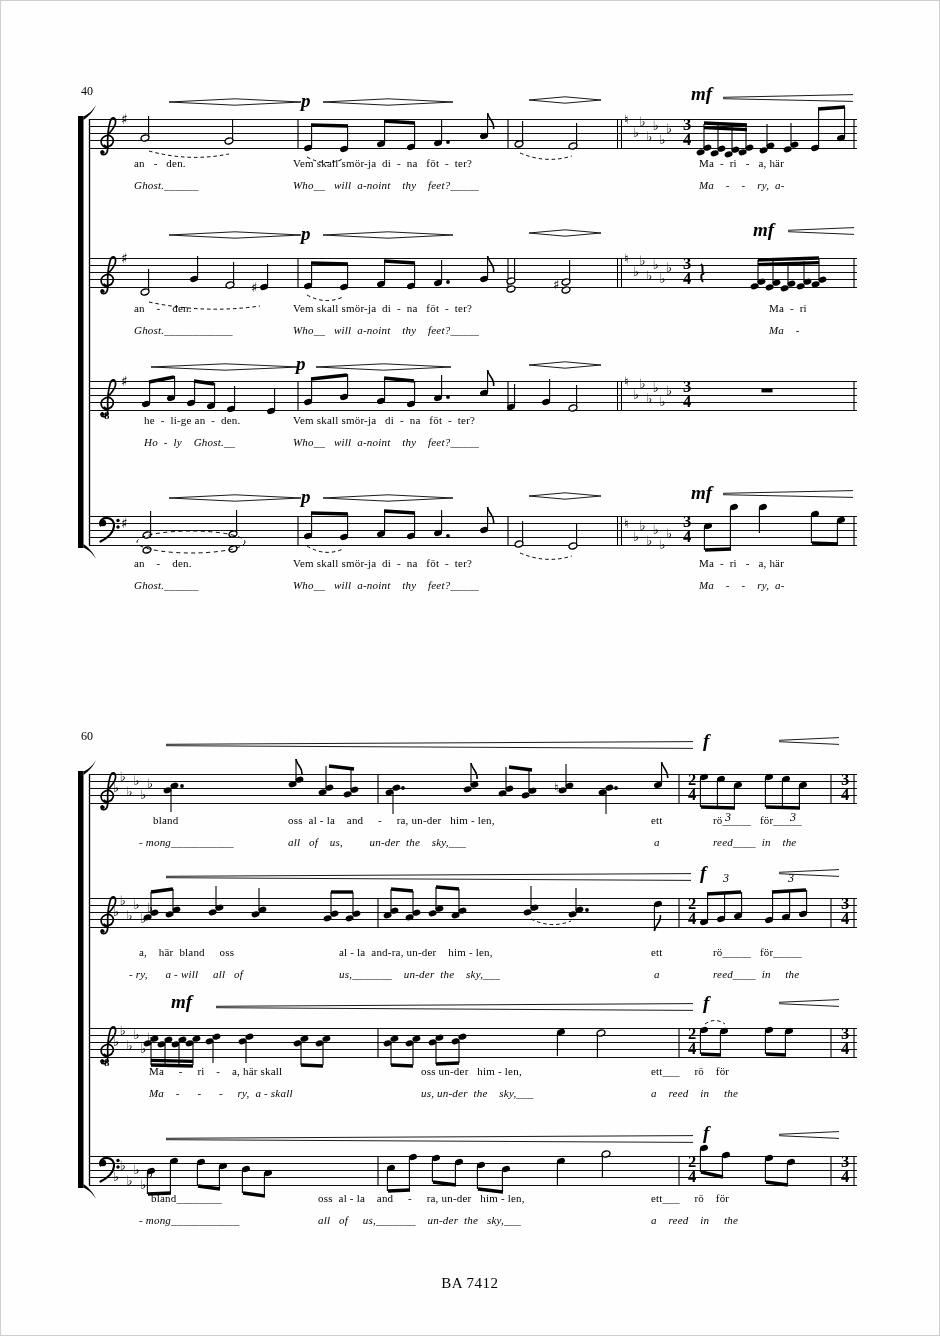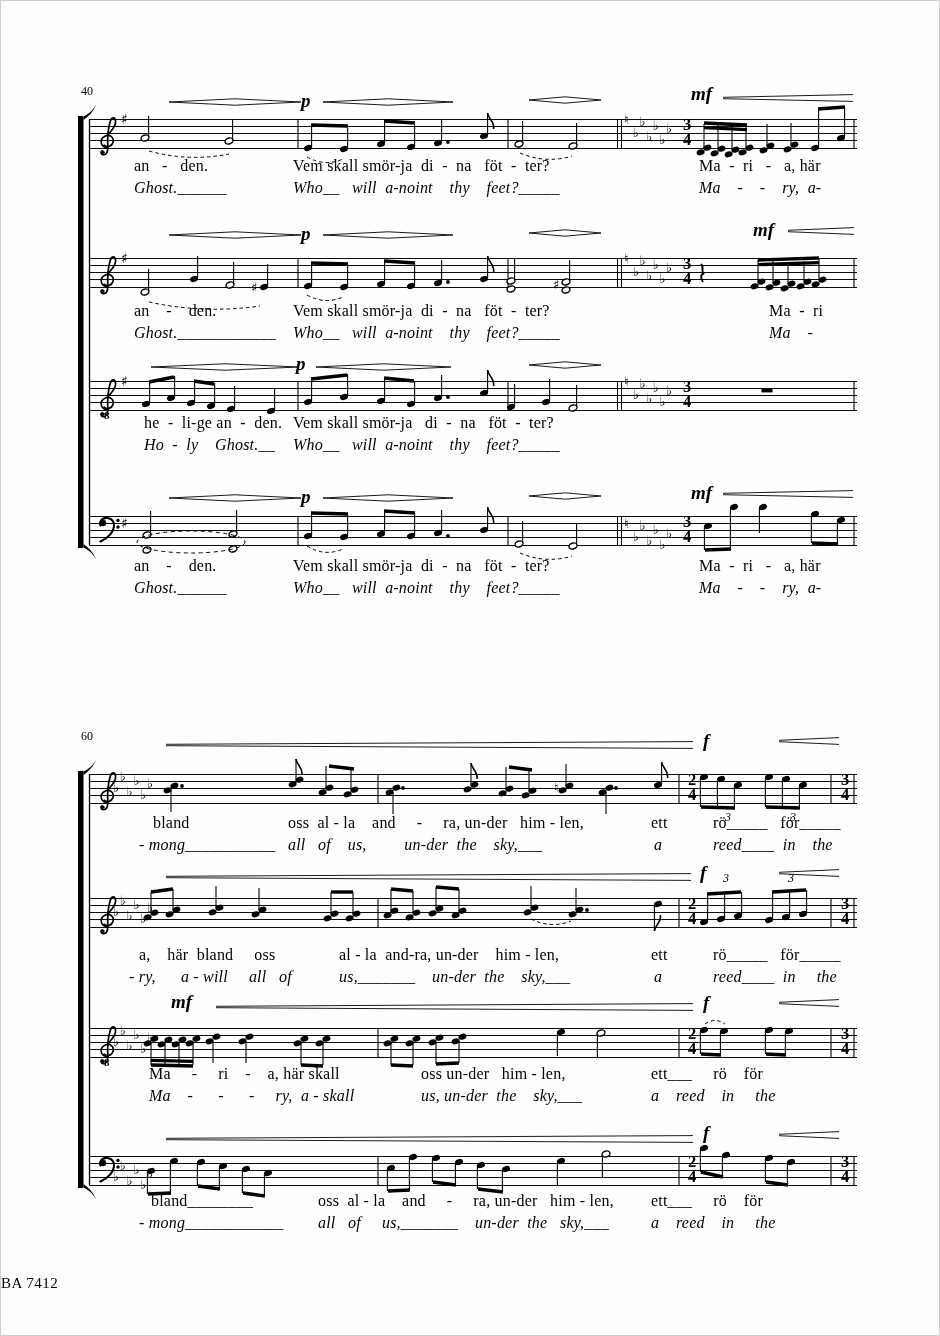--- a/index.html
+++ b/index.html
@@ -1,28 +1,28 @@
 <!DOCTYPE html>
 <html><head>
 <meta charset="utf-8">
 <style>
   html,body{margin:0;padding:0;background:#e8e8e8}
   .page{position:relative;width:940px;height:1336px;margin:0 auto;background:#fefefe;
         font-family:"Liberation Serif",serif;color:#000;overflow:hidden;
         border:1px solid #cfcfcf;box-sizing:border-box}
   svg.music{position:absolute;left:0;top:0}
-  .lyr{position:absolute;font-size:16px;white-space:pre;letter-spacing:.2px;line-height:1}
+  .lyr{position:absolute;font-size:11px;white-space:pre;letter-spacing:.2px;line-height:1}
   .it{font-style:italic}
   .dyn{position:absolute;font-weight:bold;font-style:italic;font-size:19px;line-height:1}
   .ts{position:absolute;width:22px;text-align:center;font-weight:bold;font-size:16.5px;line-height:14.5px}
   .ts span{display:block}
   .mnum{position:absolute;font-size:12px;line-height:1}
   .trip{position:absolute;font-style:italic;font-size:12px;line-height:1}
   .oct{position:absolute;font-size:11px;font-weight:bold;line-height:1}
-  .footer{position:absolute;left:0;top:1274px;width:100%;text-align:left;font-size:15px;letter-spacing:.5px}
+  .footer{position:absolute;left:0;top:1274px;width:100%;text-align:center;font-size:15px;letter-spacing:.5px}
 </style>
 </head>
 <body>
 
 <div class="page">
 
   <svg class="music" id="music" width="940" height="1336" viewBox="0 0 940 1336">
       <g>
         <line x1="88" x2="856" y1="118" y2="118" stroke="#000" stroke-width="0.95" shape-rendering="crispEdges"></line>
         <line x1="88" x2="856" y1="125.25" y2="125.25" stroke="#000" stroke-width="0.95" shape-rendering="crispEdges"></line>

